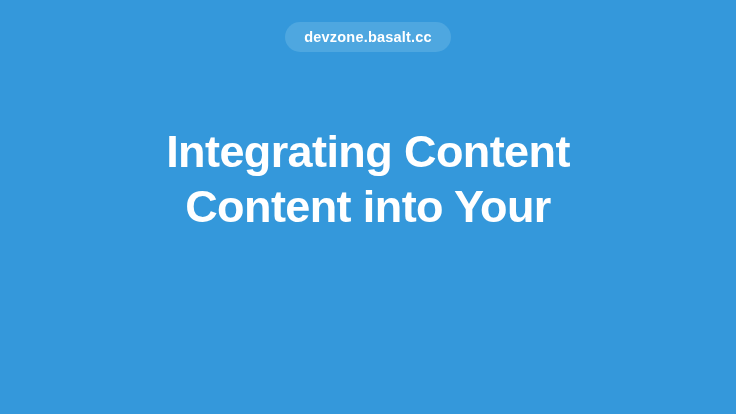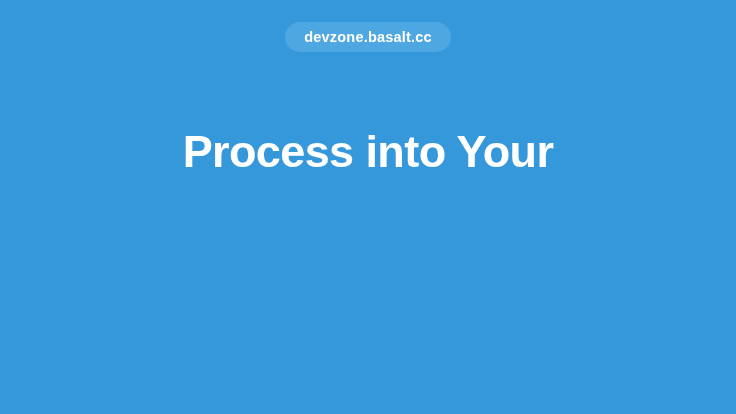--- a/index.html
+++ b/index.html
@@ -84,16 +84,17 @@
 
 <div id="card">
 
   <div id="badge-row">
     <div id="domain-badge">
       <span id="domain-badge-label">devzone.basalt.cc</span>
     </div>
   </div>
 
   <div id="headline">
-    <span class="headline-line">Process into Your</span>
+    <span class="headline-line">Integrating Content</span>
+    <span class="headline-line">Content into Your</span>
   </div>
 
 </div>
 
 </body></html>

